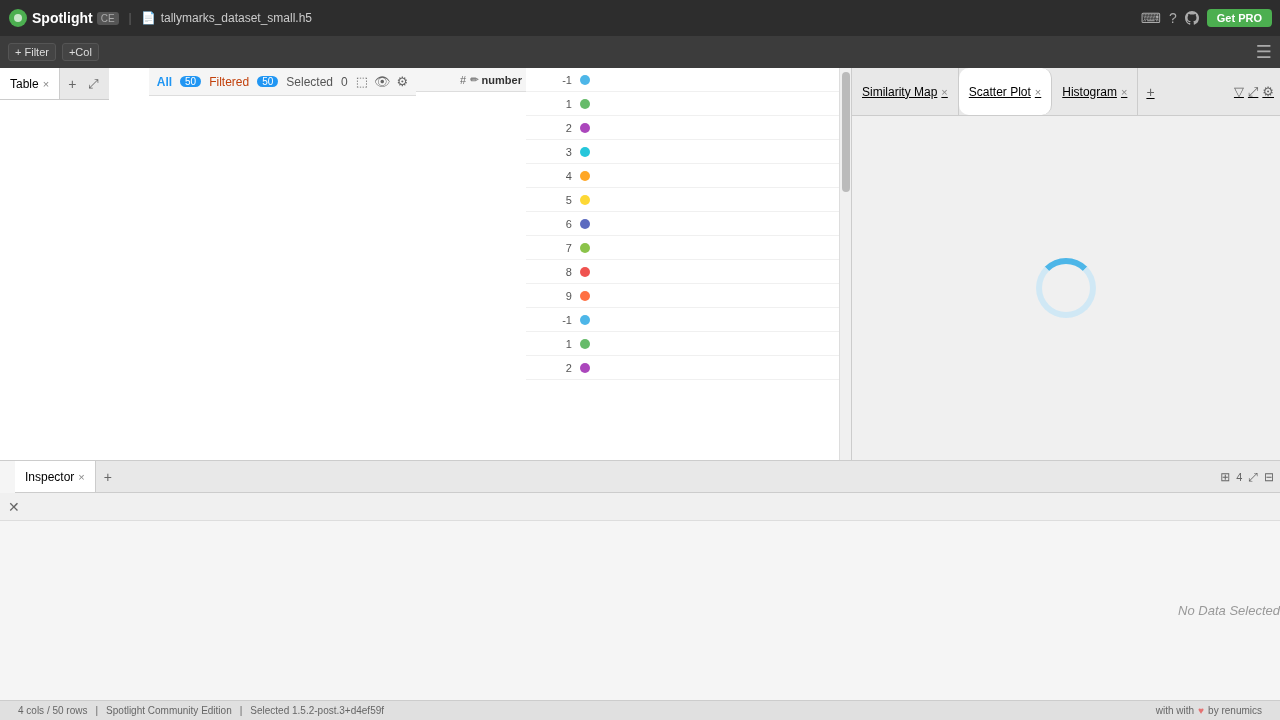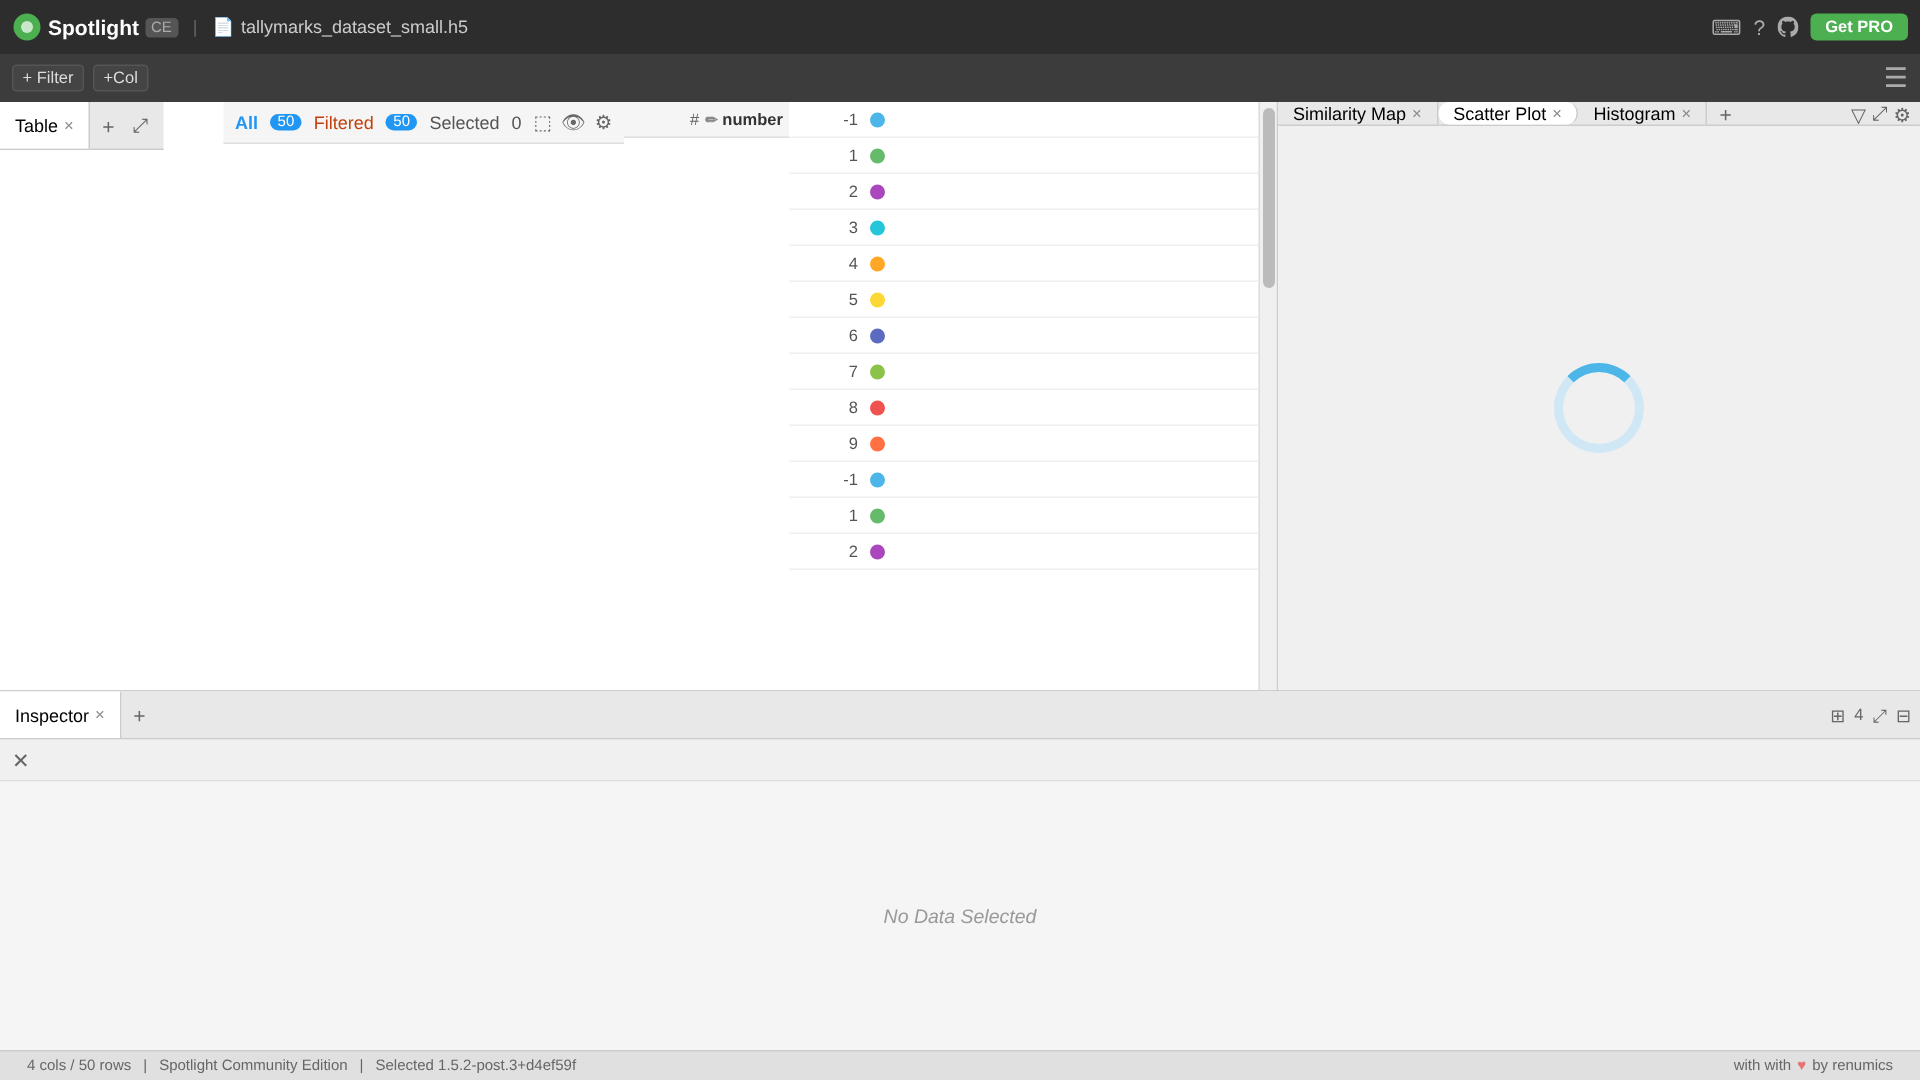--- a/index.html
+++ b/index.html
@@ -299,26 +299,27 @@
 
     
     .right-panel {
       flex: 1;
       display: flex;
       flex-direction: column;
       background: #f0f0f0;
     }
 
     .right-tab-bar {
-      height: 16px;
+      height: 48px;
       background: #e8e8e8;
       display: flex;
-      align-items: flex-start;
+      align-items: center;
       border-bottom: 1px solid #ccc;
       flex-shrink: 0;
+      text-decoration: underline;
     }
     .right-tab {
       display: flex;
       align-items: center;
       gap: 4px;
       padding: 0 10px;
       height: 100%;
       font-size: 12px;
       cursor: pointer;
       border-right: 1px solid #ccc;
@@ -388,20 +389,21 @@
       flex-direction: column;
       background: #f5f5f5;
     }
     .inspector-tab-bar {
       height: 32px;
       background: #e8e8e8;
       display: flex;
       align-items: center;
       border-bottom: 1px solid #ccc;
       flex-shrink: 0;
+      margin-left: 15px;
     }
     .inspector-tab {
       display: flex;
       align-items: center;
       gap: 4px;
       padding: 0 10px;
       height: 100%;
       background: white;
       border-right: 1px solid #ccc;
       font-size: 12px;
@@ -443,21 +445,21 @@
     .inspector-close-icon {
       color: #666;
       cursor: pointer;
       font-size: 14px;
     }
 
     .inspector-content {
       flex: 1;
       display: flex;
       align-items: center;
-      justify-content: center;
+      justify-content: flex-end;
       background: #f5f5f5;
       color: #999;
       font-size: 13px;
       font-style: italic;
     }
 
     
     .status-bar {
       height: 20px;
       background: #e0e0e0;

